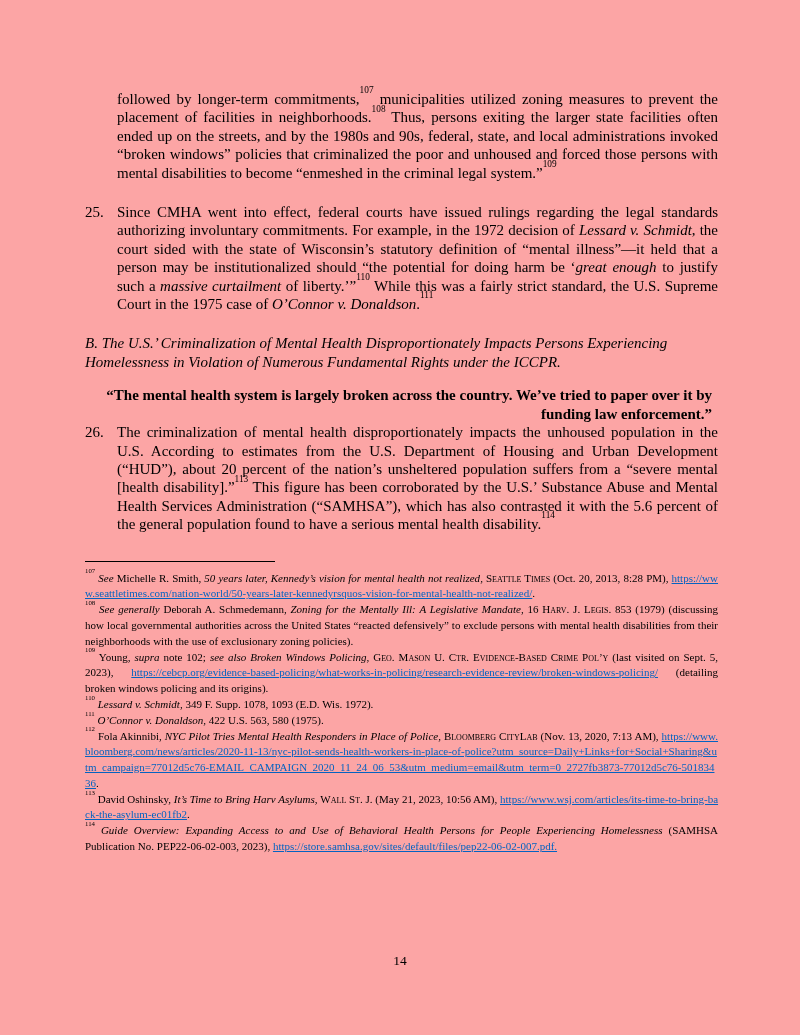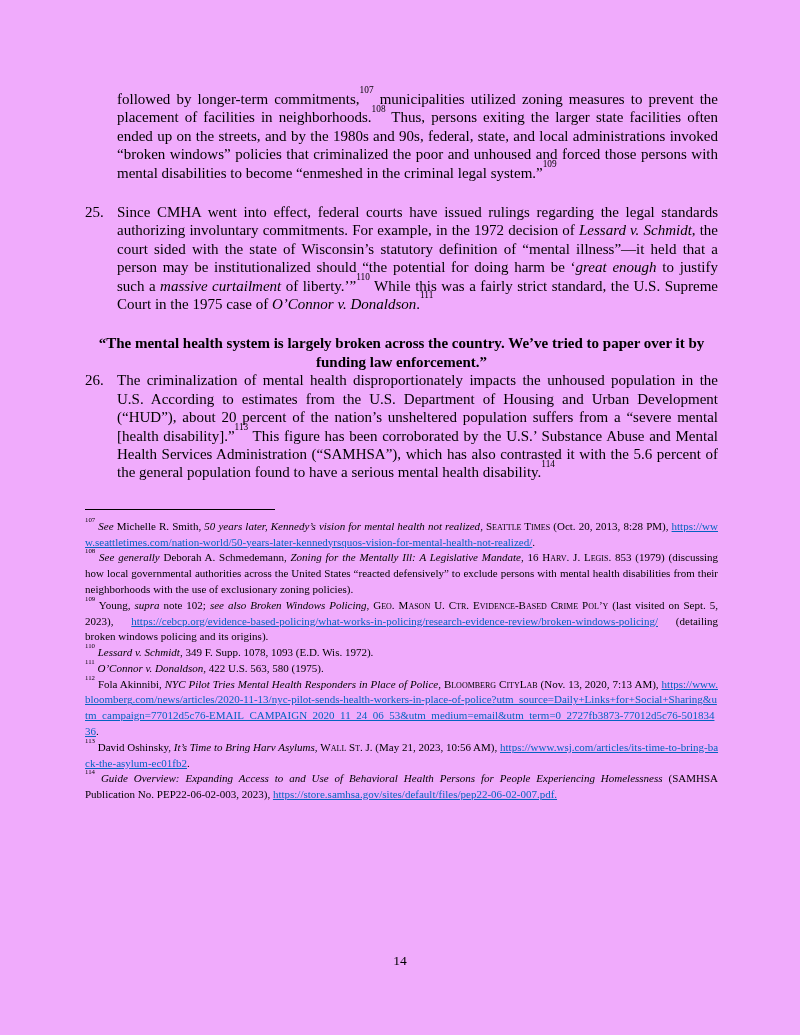--- a/index.html
+++ b/index.html
@@ -10,30 +10,30 @@
     color: #000000;
     font-family: "Liberation Serif", "DejaVu Serif", serif;
     overflow: hidden;
   }
   .page {
     position: relative;
     width: 800px;
     height: 1035px;
     box-sizing: border-box;
     padding: 90px 82px 0 85px;
-    background: #f0abfc;
+    background: #fca5a5;
   }
   
   .body-text { font-size: 15px; line-height: 18.4px; }
   .para { text-align: justify; margin: 0 0 21px 0; }
   .para.cont { margin-left: 32px; }
   .para.numbered { position: relative; padding-left: 32px; }
   .marker { position: absolute; left: 0; top: 0; }
   .heading { font-style: italic; text-align: left; margin: 0 0 15px 0; }
-  .quote { font-weight: bold; text-align: center; margin: 0; padding: 0 6px; }
+  .quote { font-weight: bold; text-align: right; margin: 0; padding: 0 6px; }
   .attribution { text-align: center; margin: 0 0 15px 0; }
   em { font-style: italic; }
   strong { font-weight: bold; }
   .sc { font-variant: small-caps; }
   .fnref {
     font-size: 0.62em;
     position: relative;
     top: -0.5em;
     line-height: 0;
   }
@@ -61,20 +61,21 @@
     font-size: 13.5px;
   }
 </style>
 </head>
 <body>
 
 <div class="page">
   <div class="body-text" id="body-content">
       <div class="para cont"><span>followed by longer-term commitments,</span><sup class="fnref">107</sup><span> municipalities utilized zoning measures to prevent the placement of facilities in neighborhoods.</span><sup class="fnref">108</sup><span> Thus, persons exiting the larger state facilities often ended up on the streets, and by the 1980s and 90s, federal, state, and local administrations invoked “broken windows” policies that criminalized the poor and unhoused and forced those persons with mental disabilities to become “enmeshed in the criminal legal system.”</span><sup class="fnref">109</sup></div>
       <div class="para numbered"><span class="marker">25.</span><span>Since CMHA went into effect, federal courts have issued rulings regarding the legal standards authorizing involuntary commitments. For example, in the 1972 decision of </span><em>Lessard v. Schmidt</em><span>, the court sided with the state of Wisconsin’s statutory definition of “mental illness”—it held that a person may be institutionalized should “the potential for doing harm be ‘</span><em>great enough</em><span> to justify such a </span><em>massive curtailment</em><span> of liberty.’”</span><sup class="fnref">110</sup><span> While this was a fairly strict standard, the U.S. Supreme Court in the 1975 case of </span><em>O’Connor v. Donaldson</em><span>.</span><sup class="fnref">111</sup></div>
+      <div class="heading"><span>B. The U.S.’ Criminalization of Mental Health Disproportionately Impacts Persons Experiencing Homelessness in Violation of Numerous Fundamental Rights under the ICCPR.</span></div>
       <div class="quote"><strong>“The mental health system is largely broken across the country. We’ve tried to paper over it by funding law enforcement.”</strong></div>
       <div class="para numbered"><span class="marker">26.</span><span>The criminalization of mental health disproportionately impacts the unhoused population in the U.S. According to estimates from the U.S. Department of Housing and Urban Development (“HUD”), about 20 percent of the nation’s unsheltered population suffers from a “severe mental [health disability].”</span><sup class="fnref">113</sup><span> This figure has been corroborated by the U.S.’ Substance Abuse and Mental Health Services Administration (“SAMHSA”), which has also contrasted it with the 5.6 percent of the general population found to have a serious mental health disability.</span><sup class="fnref">114</sup></div>
     </div>
   <div class="fn-rule"></div>
   <div class="footnotes" id="footnotes-list">
       <div class="footnote"><sup class="fnref">107</sup> <em>See</em><span> Michelle R. Smith, </span><em>50 years later, Kennedy’s vision for mental health not realized</em><span>, </span><span class="sc">Seattle Times</span><span> (Oct. 20, 2013, 8:28 PM), </span><a class="link" href="#">https://www.seattletimes.com/nation-world/50-years-later-kennedyrsquos-vision-for-mental-health-not-realized/</a><span>.</span></div>
       <div class="footnote"><sup class="fnref">108</sup> <em>See generally</em><span> Deborah A. Schmedemann, </span><em>Zoning for the Mentally Ill: A Legislative Mandate</em><span>, 16 </span><span class="sc">Harv. J. Legis.</span><span> 853 (1979) (discussing how local governmental authorities across the United States “reacted defensively” to exclude persons with mental health disabilities from their neighborhoods with the use of exclusionary zoning policies).</span></div>
       <div class="footnote"><sup class="fnref">109</sup> <span>Young, </span><em>supra</em><span> note 102; </span><em>see also Broken Windows Policing</em><span>, </span><span class="sc">Geo. Mason U. Ctr. Evidence-Based Crime Pol’y</span><span> (last visited on Sept. 5, 2023), </span><a class="link" href="#">https://cebcp.org/evidence-based-policing/what-works-in-policing/research-evidence-review/broken-windows-policing/</a><span> (detailing broken windows policing and its origins).</span></div>
       <div class="footnote"><sup class="fnref">110</sup> <em>Lessard v. Schmidt</em><span>, 349 F. Supp. 1078, 1093 (E.D. Wis. 1972).</span></div>
       <div class="footnote"><sup class="fnref">111</sup> <em>O’Connor v. Donaldson</em><span>, 422 U.S. 563, 580 (1975).</span></div>

